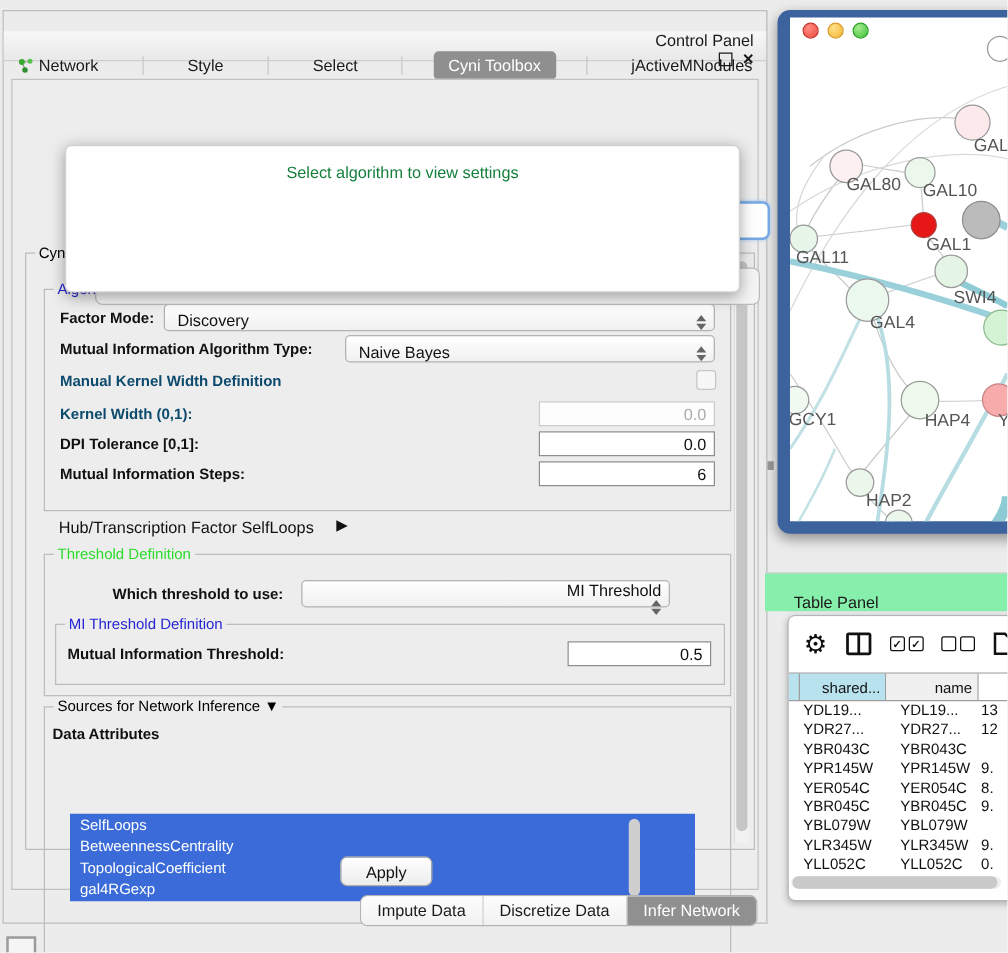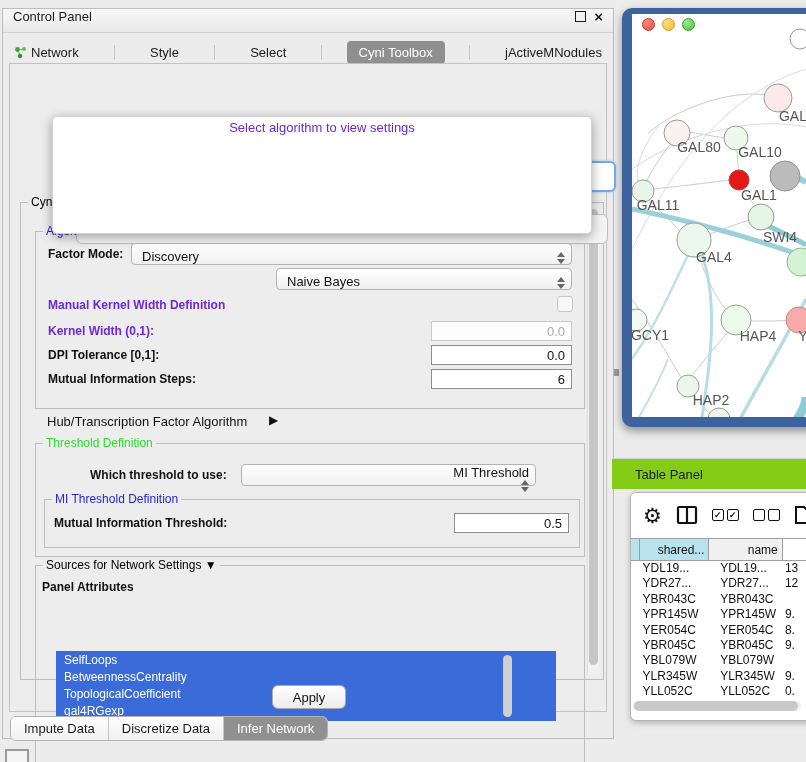--- a/index.html
+++ b/index.html
@@ -2,82 +2,82 @@
 <html><head>
 <meta charset="utf-8">
 <style>
   html,body{margin:0;padding:0;}
   body{font-family:"Liberation Sans",sans-serif;}
   #stage{position:relative;width:806px;height:762px;background:#ececec;overflow:hidden;}
   .abs{position:absolute;}
 
   
   #control-panel{left:2px;top:8px;width:610px;height:729px;background:#ececec;border:1px solid #bdbdbd;}
-  #cp-titlebar{left:0;top:0;right:0;height:24px;background:linear-gradient(#f7f7f7,#e9e9e9);border-bottom:1px solid #cfcfcf;display:flex;align-items:flex-start;padding:0 10px;box-sizing:border-box;}
+  #cp-titlebar{left:0;top:16px;right:0;height:24px;background:linear-gradient(#f7f7f7,#e9e9e9);border-bottom:1px solid #cfcfcf;display:flex;align-items:flex-end;padding:0 10px;box-sizing:border-box;flex-direction:column;}
   #cp-title{font-size:13px;color:#1a1a1a;}
   #cp-winbtns{margin-left:auto;display:flex;align-items:center;gap:8px;}
   #float-icon{width:9px;height:9px;border:1.5px solid #1a1a1a;display:inline-block;}
   #close-icon{font-size:15px;font-weight:bold;color:#1a1a1a;line-height:1;}
   #cp-tabs{left:0;top:30px;width:610px;height:26px;display:flex;justify-content:space-between;align-items:center;}
   .tab{font-size:13px;color:#1a1a1a;padding:4px 11px;display:flex;align-items:center;gap:4px;}
   .tab.selected{background:#8f8f8f;color:#fff;border-radius:4px;padding:4px 12px;}
   .tab-sep{width:1px;height:15px;background:#c8c8c8;}
   #tab-content{left:6px;top:54px;width:596px;height:647px;border:1px solid #c2c2c2;background:#ededed;}
 
   
   #combo-sliver{left:556px;top:97px;width:46px;height:27px;background:#fff;border:2px solid #76a9e4;border-radius:6px;z-index:2;box-shadow:0 0 3px #9cc2ec;}
   #net-combo-sliver{left:66px;top:150px;width:530px;height:28px;background:#f4f4f4;border:1px solid #bcbcbc;border-radius:6px;z-index:1;}
 
   
   #algo-dropdown{left:42px;top:52px;width:538px;height:116px;background:#fff;border:1px solid #d2d2d2;border-radius:5px;box-shadow:0 3px 12px rgba(0,0,0,.35);z-index:5;}
-  #dd-placeholder{text-align:center;color:#6d28d9;font-size:13px;padding-top:3px;height:15px;}
+  #dd-placeholder{text-align:center;color:#15803d;font-size:13px;padding-top:13px;height:15px;}
   .dd-item{font-size:13px;color:#111;padding:0 4px;height:16px;line-height:16px;white-space:nowrap;}
   .dd-item.selected{font-weight:bold;}
 
   
   .group{position:absolute;border:1px solid #bdbdbd;}
   .legend{position:absolute;top:-8px;left:7px;background:#ededed;padding:0 3px;font-size:12px;white-space:nowrap;}
   .legend.blue{color:#2626d2;}
   .legend.green{color:#2bdc2b;}
   #settings-group{left:10px;top:138px;width:582px;height:476px;}
   #settings-vscroll{left:577px;top:142px;width:11px;height:468px;background:#f2f2f2;border-left:1px solid #dcdcdc;}
   #settings-vscroll .thumb{position:absolute;left:1px;top:3px;width:9px;height:456px;background:#c6c6c6;border-radius:5px;}
   .row-label{position:absolute;font-size:12px;font-weight:bold;color:#111;white-space:nowrap;}
-  .row-label.dis{color:#6d28d9;}
+  .row-label.dis{color:#0c4a6e;}
   .combo{position:absolute;box-sizing:border-box;height:22px;border:1px solid #b3b3b3;border-radius:4px;background:linear-gradient(#ffffff,#f0f0f0);display:flex;align-items:flex-end;padding:0 6px 0 10px;font-size:13px;color:#111;}
   .combo .val{flex:1;}
   .spin{display:flex;flex-direction:column;gap:2px;align-items:center;}
   .spin i{display:block;width:0;height:0;border-left:4px solid transparent;border-right:4px solid transparent;}
   .spin .up{border-bottom:5px solid #666;}
   .spin .dn{border-top:5px solid #666;}
   .field{position:absolute;box-sizing:border-box;height:20px;border:1px solid #8f8f8f;background:#fff;font-family:"Liberation Sans",sans-serif;font-size:13px;text-align:right;padding:0 6px;color:#111;}
   .field:disabled{border:1px solid #cicic1;border-color:#c9c9c9;color:#ababab;background:#fdfdfd;}
   .checkbox{position:absolute;width:14px;height:14px;border:1px solid #c6c6c6;border-radius:3px;background:#f7f7f7;}
   .disclosure{font-size:12px;color:#111;}
   #attr-list{position:absolute;left:35px;top:448px;width:500px;height:70px;background:#3a6bd8;overflow:hidden;}
   .attr-item{color:#fff;font-size:12px;height:16px;line-height:16px;padding:1px 0 0 8px;white-space:nowrap;}
   #attr-scroll{position:absolute;left:482px;top:452px;width:9px;height:62px;background:#cfcfcf;border-radius:5px;}
 
   #apply-button{left:262px;top:621px;width:72px;height:22px;border:1px solid #ababab;border-radius:6px;background:linear-gradient(#ffffff,#ececec);font-size:13px;color:#111;display:flex;align-items:center;justify-content:center;}
-  #bottom-tabs{left:0;top:652px;width:596px;display:flex;justify-content:flex-start;}
+  #bottom-tabs{left:0;top:652px;width:596px;display:flex;justify-content:flex-end;}
   #bottom-tabs .seg-wrap{display:flex;border:1px solid #b3b3b3;border-radius:6px;overflow:hidden;background:#fff;}
   .seg{font-size:13px;color:#1a1a1a;padding:4px 13px;background:linear-gradient(#fdfdfd,#f1f1f1);border-right:1px solid #c6c6c6;}
   .seg:last-child{border-right:none;}
   .seg.selected{background:#909090;color:#fff;}
 
   
   #divider-grip{left:614px;top:369px;width:5px;height:7px;background:#9a9a9a;}
   #network-window{left:622px;top:8px;width:200px;height:419px;box-sizing:border-box;background:#fff;border:10px solid #3d639f;border-top-width:6px;border-radius:10px 0 0 10px;box-shadow:0 4px 10px rgba(0,0,0,.4);}
   .light{position:absolute;width:13px;height:13px;border-radius:50%;box-sizing:border-box;}
   #light-red{left:10px;top:4px;background:radial-gradient(circle at 35% 30%,#ff8a80,#ee4b40);border:1px solid #c33830;}
   #light-yellow{left:30px;top:4px;background:radial-gradient(circle at 35% 30%,#ffe08a,#f5b52e);border:1px solid #d79b2a;}
   #light-green{left:50px;top:4px;background:radial-gradient(circle at 35% 30%,#a5eb8f,#3fbe39);border:1px solid #2fa32a;}
   #net-canvas{position:absolute;left:0;top:0;width:180px;height:403px;}
 
-  #table-panel-bar{left:612px;top:458px;width:194px;height:30px;background:#84cc16;border-top:1px solid #d2d2d2;display:flex;align-items:center;}
+  #table-panel-bar{left:612px;top:458px;width:194px;height:30px;background:#86efac;border-top:1px solid #d2d2d2;display:flex;align-items:flex-end;}
   #table-panel-title{font-size:13px;color:#1a1a1a;padding-left:23px;}
   #table-window{left:630px;top:492px;width:184px;height:227px;background:#fff;border:1px solid #b5b5b5;border-radius:6px 0 0 6px;box-shadow:0 2px 6px rgba(0,0,0,.25);overflow:hidden;}
   #table-toolbar{position:absolute;left:0;top:0;width:184px;height:44px;display:flex;align-items:center;gap:14px;padding-left:12px;box-sizing:border-box;background:#fff;}
   #gear-icon{font-size:21px;color:#111;line-height:1;}
   .cbx{display:inline-block;width:10px;height:10px;border:1.6px solid #111;border-radius:2px;font-size:9px;line-height:10px;text-align:center;font-weight:bold;color:#111;}
   .cbx-pair{display:flex;gap:3px;}
   #table-head{position:absolute;left:0;top:45px;width:190px;height:23px;display:flex;border-top:1px solid #9e9e9e;border-bottom:1px solid #9e9e9e;box-sizing:border-box;font-size:12px;color:#111;}
   .th{box-sizing:border-box;border-right:1px solid #9e9e9e;display:flex;align-items:center;justify-content:flex-end;padding-right:4px;overflow:hidden;}
   #table-body{position:absolute;left:0;top:68px;width:190px;height:138px;overflow:hidden;}
   .t-row{display:flex;height:15.4px;font-size:12px;color:#111;}
@@ -140,20 +140,21 @@
 
           <span class="row-label" style="left:12px;top:15px;">Factor Mode:</span>
           <div class="combo" style="left:95px;top:11px;width:441px;">
             <span class="val">Discovery</span>
             <span class="spin">
                 <i class="up"></i>
                 <i class="dn"></i>
               </span>
           </div>
 
+          <span class="row-label" style="left:12px;top:40px;">Mutual Information Algorithm Type:</span>
           <div class="combo" style="left:240px;top:36px;width:296px;">
             <span class="val">Naive Bayes</span>
             <span class="spin">
                 <i class="up"></i>
                 <i class="dn"></i>
               </span>
           </div>
 
           <span class="row-label dis" style="left:12px;top:66px;">Manual Kernel Width Definition</span>
           <span class="checkbox" style="left:521px;top:64px;"></span>
@@ -161,21 +162,21 @@
           <span class="row-label dis" style="left:12px;top:92px;">Kernel Width (0,1):</span>
           <input class="field" style="left: 395px; top: 89px; width: 141px;" disabled="" value="0.0">
 
           <span class="row-label" style="left:12px;top:116px;">DPI Tolerance [0,1]:</span>
           <input class="field" style="left: 395px; top: 113px; width: 141px;" value="0.0">
 
           <span class="row-label" style="left:12px;top:140px;">Mutual Information Steps:</span>
           <input class="field" style="left: 395px; top: 137px; width: 141px;" value="6">
         </div>
 
-        <span class="row-label" style="left:26px;top:211px;font-weight:normal;font-size:13px;">Hub/Transcription Factor Algorithm</span>
+        <span class="row-label" style="left:26px;top:211px;font-weight:normal;font-size:13px;">Hub/Transcription Factor SelfLoops</span>
         <span class="disclosure" style="position:absolute;left:248px;top:210px;">▶</span>
 
         <div class="group" style="left:14px;top:240px;width:548px;height:112px;">
           <span class="legend green">Threshold Definition</span>
 
           <span class="row-label" style="left:54px;top:24px;">Which threshold to use:</span>
           <div class="combo" style="left:205px;top:20px;width:295px;flex-direction:column;">
             <span class="val">MI Threshold</span>
             <span class="spin">
                 <i class="up"></i>
@@ -184,22 +185,22 @@
           </div>
 
           <div class="group" style="left:8px;top:55px;width:534px;height:47px;">
             <span class="legend blue">MI Threshold Definition</span>
             <span class="row-label" style="left:9px;top:16px;">Mutual Information Threshold:</span>
             <input class="field" style="left: 409px; top: 13px; width: 115px;" value="0.5">
           </div>
         </div>
 
         <div class="group" style="left:14px;top:362px;width:548px;height:246px;border-bottom:none;">
-          <span class="legend"><span>Sources for Network Settings</span> <span>▼</span></span>
-          <span class="row-label" style="left:6px;top:14px;">Panel Attributes</span>
+          <span class="legend"><span>Sources for Network Inference</span> <span>▼</span></span>
+          <span class="row-label" style="left:6px;top:14px;">Data Attributes</span>
         </div>
 
         <div id="attr-list">
             <div class="attr-item">SelfLoops</div>
             <div class="attr-item">BetweennessCentrality</div>
             <div class="attr-item">TopologicalCoefficient</div>
             <div class="attr-item">gal4RGexp</div>
           </div>
         <div id="attr-scroll"></div>
 

